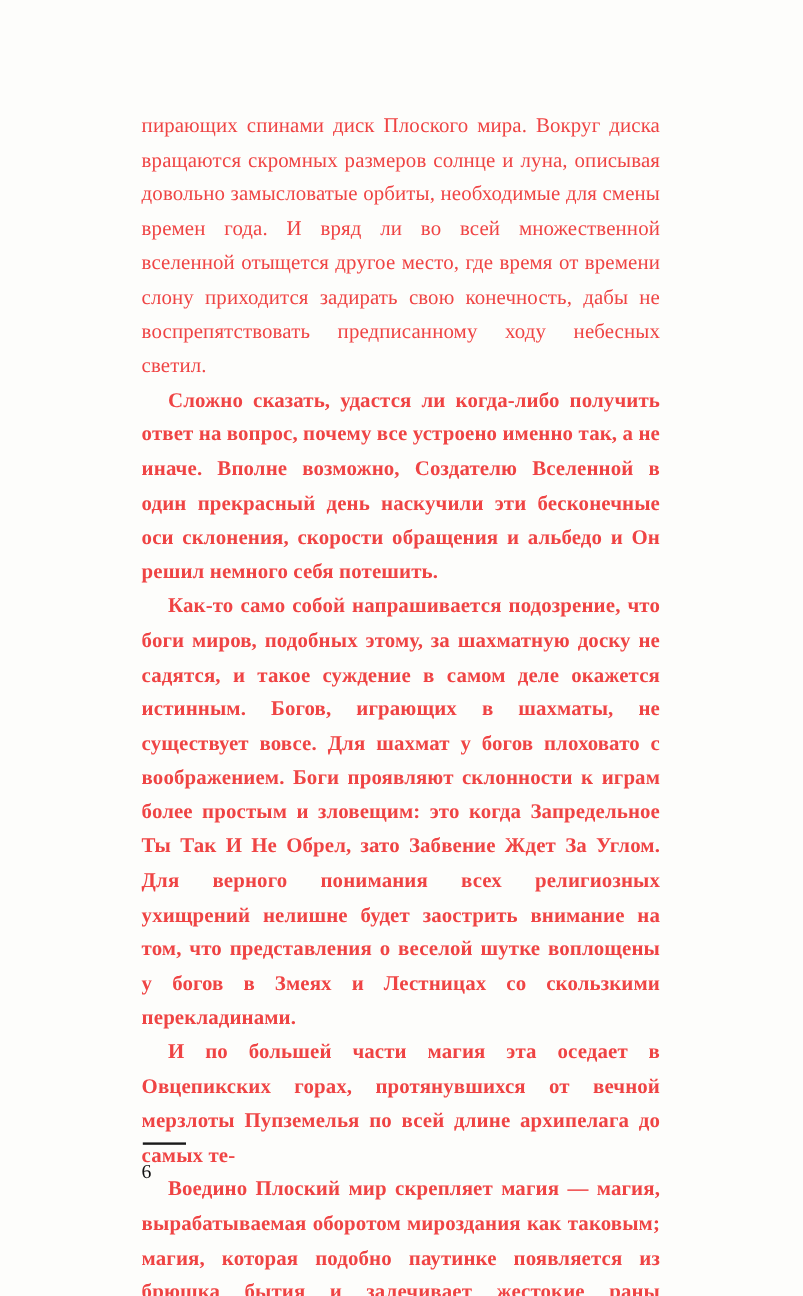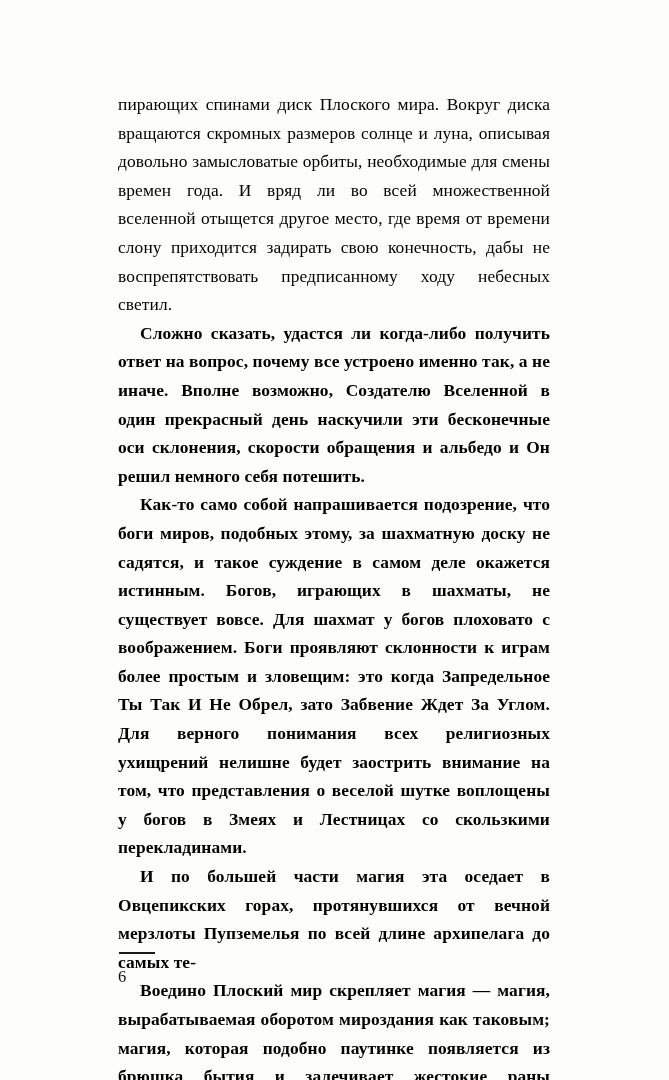--- a/index.html
+++ b/index.html
@@ -26,21 +26,21 @@
     left: 118px;
     top: 90px;
     width: 432px;
   }
   .para {
     margin: 0;
     font-size: 17.4px;
     line-height: 28.6px;
     text-align: justify;
     text-justify: inter-word;
-    color: #000000;
+    color: #ef4444;
     letter-spacing: 0.1px;
     hyphens: manual;
   }
   .para.indent {
     text-indent: 22px;
     font-weight: bold;
   }
   .footer {
     position: absolute;
     left: 118px;

